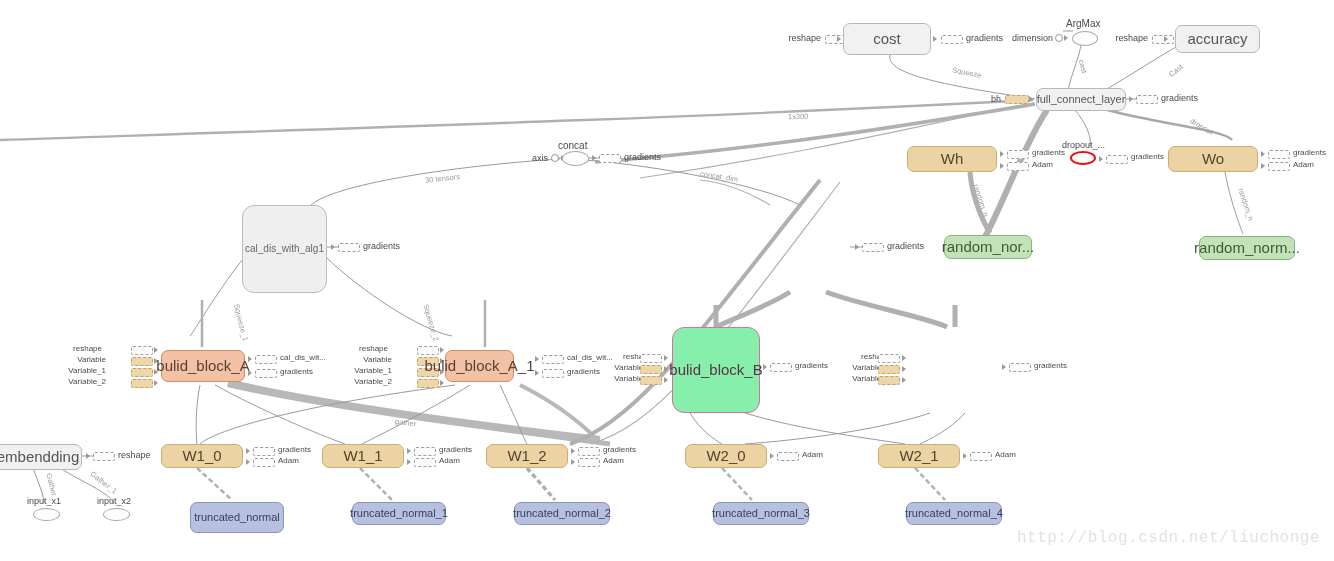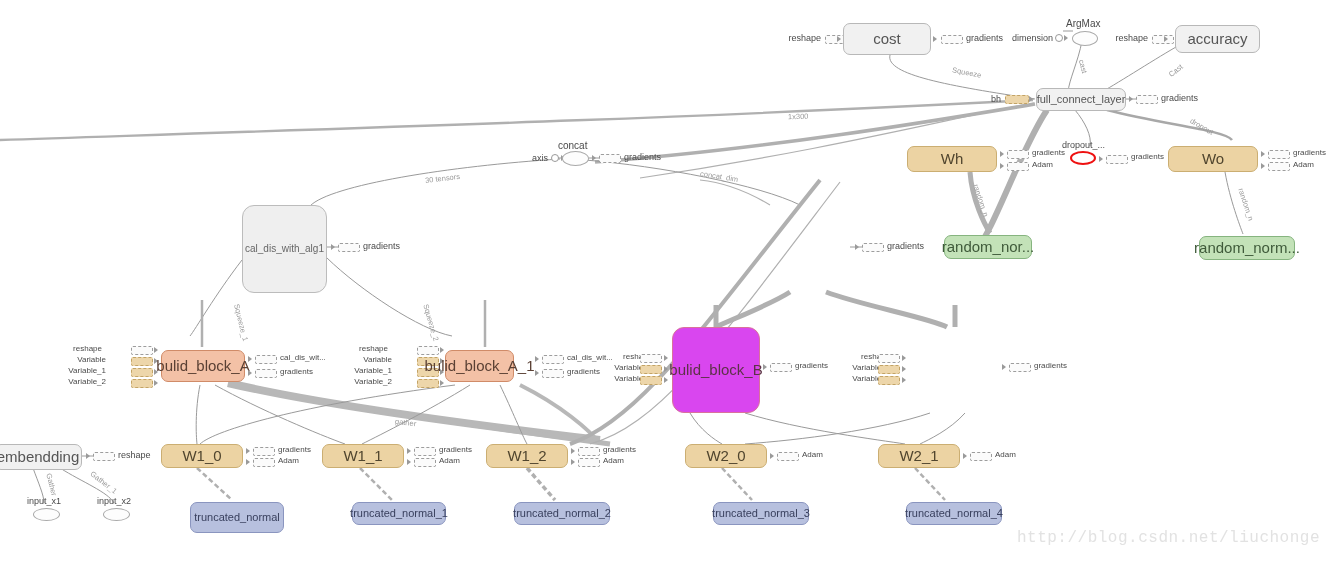--- a/index.html
+++ b/index.html
@@ -8,21 +8,21 @@
   #canvas{position:absolute;left:0;top:0;width:1334px;height:561px;}
   #edges{position:absolute;left:0;top:0;width:1334px;height:561px;pointer-events:none;}
 
   
   .node{position:absolute;box-sizing:border-box;display:flex;align-items:center;
         justify-content:center;text-align:center;line-height:1.05;}
 
   .n-rrect{border:1.4px solid #b8b8b8;border-radius:7px;background:#f1f1f1;color:#555;}
   .n-group{border:1.6px solid #bcbcbc;border-radius:12px;background:#efefef;color:#666;}
   .n-orange{border:1.5px solid #d08b68;border-radius:7px;background:#f3c1a6;color:#5a4034;}
-  .n-pink{border:1.6px solid #d9729b;border-radius:12px;background:#d946ef;color:#5d3247;}
+  .n-pink{border:1.6px solid #d9729b;border-radius:12px;background:#86efac;color:#5d3247;}
   .n-tan{border:1.4px solid #cbae72;border-radius:7px;background:#ecd3a3;color:#50452e;}
   .n-green{border:1.4px solid #86b47f;border-radius:7px;background:#c3e2b8;color:#3f5a3a;}
   .n-blue{border:1.4px solid #8a95bf;border-radius:7px;background:#b7c0de;color:#39405e;}
 
   
   .n-ellipse{position:absolute;border:1.3px solid #a9a9a9;border-radius:50%;
              background:#fdfdfd;box-sizing:border-box;}
   .n-ellipse.hot{border:2.6px solid #ee1111;background:#fff;border-radius:50%;}
 
   

